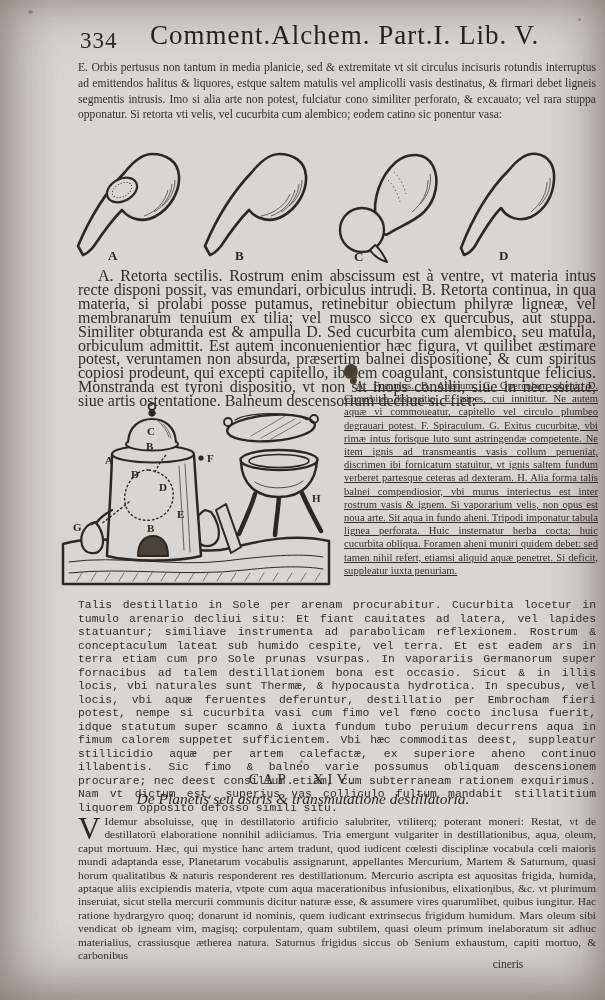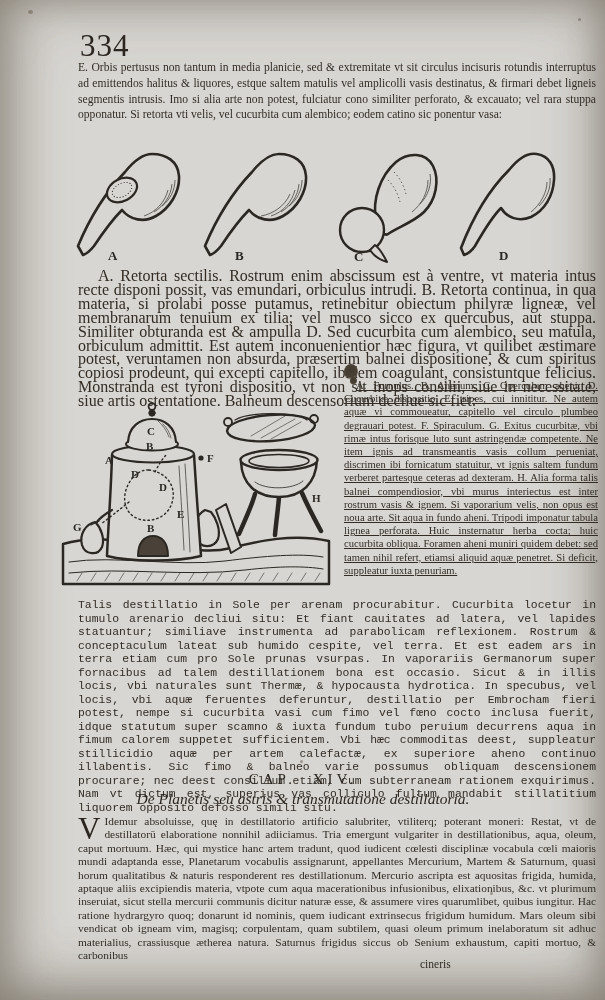--- a/index.html
+++ b/index.html
@@ -4,48 +4,49 @@
 <style>
   html,body{margin:0;padding:0;background:#8f8c88;}
   .page{
     position:relative;width:605px;height:1000px;margin:0 auto;
     background:#d8d6d2;overflow:hidden;
     font-family:"Liberation Serif", serif;color:#322c25;
     box-shadow:inset 0 0 70px rgba(90,80,66,.30), inset 18px 0 40px rgba(90,80,66,.22),
                inset -10px 0 28px rgba(90,80,66,.18), inset 0 -22px 50px rgba(90,80,66,.26);
   }
   .abs{position:absolute;}
-  .pagenum{left:80px;top:28px;font-size:31px;letter-spacing:1px;color:#2b2620;text-align:center;}
+  .pagenum{left:80px;top:28px;font-size:23px;letter-spacing:1px;color:#2b2620;text-align:center;}
   .running-title{left:150px;top:20px;width:400px;margin:0;font-size:27px;font-weight:normal;
     letter-spacing:1px;color:#262119;white-space:nowrap;}
   p.body{margin:0;text-align:justify;color:#322c25;}
   .p1{left:78px;top:60px;width:518px;font-size:11.6px;line-height:15.8px;}
   .p2{left:78px;top:269px;width:518px;font-size:16px;line-height:13.9px;text-indent:20px;}
   .rightcol{left:344px;top:379px;width:254px;font-size:10.6px;line-height:13.2px;text-indent:12px;text-decoration:underline;}
   .p3{left:78px;top:599px;width:518px;font-size:11.4px;line-height:13.5px;font-family:Liberation Mono, monospace;}
   .p4{left:78px;top:815px;width:518px;font-size:11.4px;line-height:13.4px;}
   .dropcap{float:left;font-size:31px;line-height:25px;padding:1px 4px 0 0;color:#2b2620;}
   .cap-heading{left:78px;top:771px;width:450px;text-align:center;font-size:15px;
     letter-spacing:4px;word-spacing:9px;color:#2b2620;}
   .cap-subtitle{left:78px;top:790px;width:450px;text-align:center;font-style:italic;
     font-size:15.5px;color:#2b2620;}
-  .catchword{left:420px;top:958px;width:176px;text-align:left;font-size:11.5px;}
+  .catchword{left:420px;top:958px;width:176px;text-align:center;font-size:11.5px;}
   .retorts-row{left:70px;top:142px;width:508px;height:124px;display:flex;}
   .retorts-row svg{flex:0 0 127px;height:122px;}
   .figure-furnace{left:55px;top:392px;width:282px;height:212px;}
   .blot{border-radius:50%;background:radial-gradient(circle at 45% 40%, #433a2f 0%, #4a4135 55%, rgba(74,65,53,0) 78%);}
   .speck{border-radius:50%;background:#6a6156;opacity:.55;}
   svg text{font-family:"Liberation Serif", serif;}
 </style>
 </head>
 <body>
 
 <div class="page">
 
   <span class="abs pagenum">334</span>
+  <h1 class="abs running-title">Comment.Alchem. Part.I. Lib. V.</h1>
 
   <p class="abs body p1">E. Orbis pertusus non tantum in media planicie, sed &amp; extremitate vt sit circulus incisuris rotundis interruptus ad emittendos halitus &amp; liquores, estque saltem matulis vel amplicolli vasis destinatus, &amp; firmari debet ligneis segmentis intrusis. Imo si alia arte non potest, fulciatur cono similiter perforato, &amp; excauato; vel rara stuppa opponatur. Si retorta vti velis, vel cucurbita cum alembico; eodem catino sic ponentur vasa:</p>
 
   <div class="abs retorts-row">
     <svg viewBox="0 0 127 122">
       <g fill="#d8d6d2" stroke="#2b2823" stroke-width="2.6" stroke-linejoin="round">
         <path d="M8,104 C18,80 34,52 55,30 C63,20 72,12 82,12 C96,12 108,19 109,34 C110,50 100,66 86,74 C74,81 60,78 52,68 C44,76 32,92 24,104 C20,109 16,112 13,113 Z"></path>
         <ellipse cx="52" cy="48" rx="16" ry="11" transform="rotate(-28 52 48)" stroke-width="2.2"></ellipse>
         <ellipse cx="52" cy="48" rx="10.5" ry="6.5" transform="rotate(-28 52 48)" stroke-width="1" stroke-dasharray="1 2" fill="none"></ellipse>
       </g>

